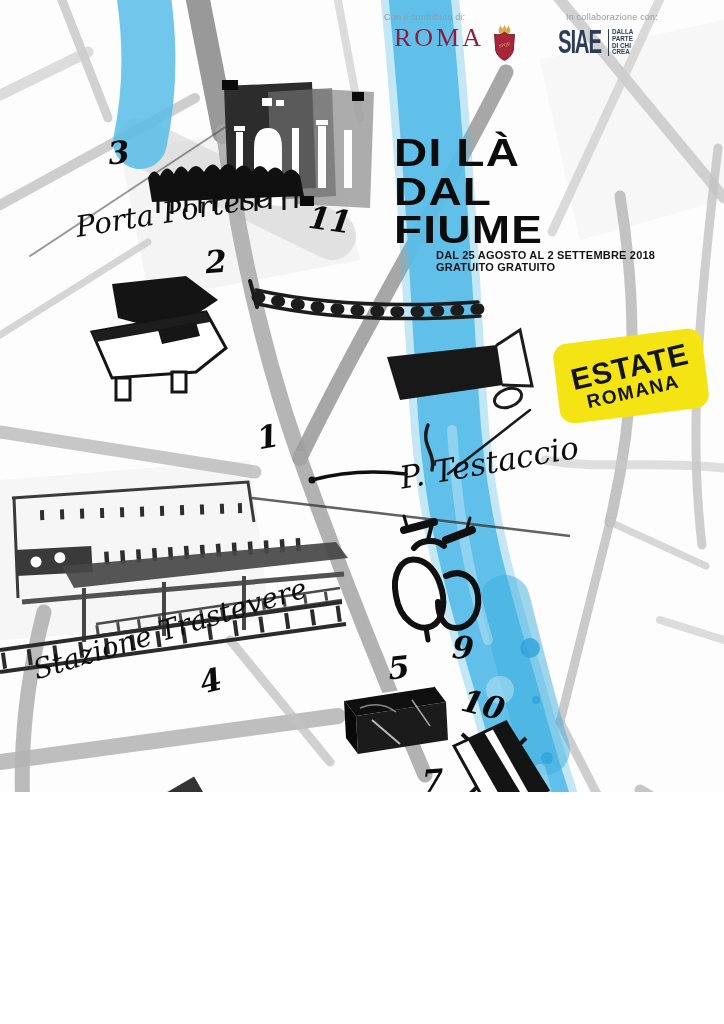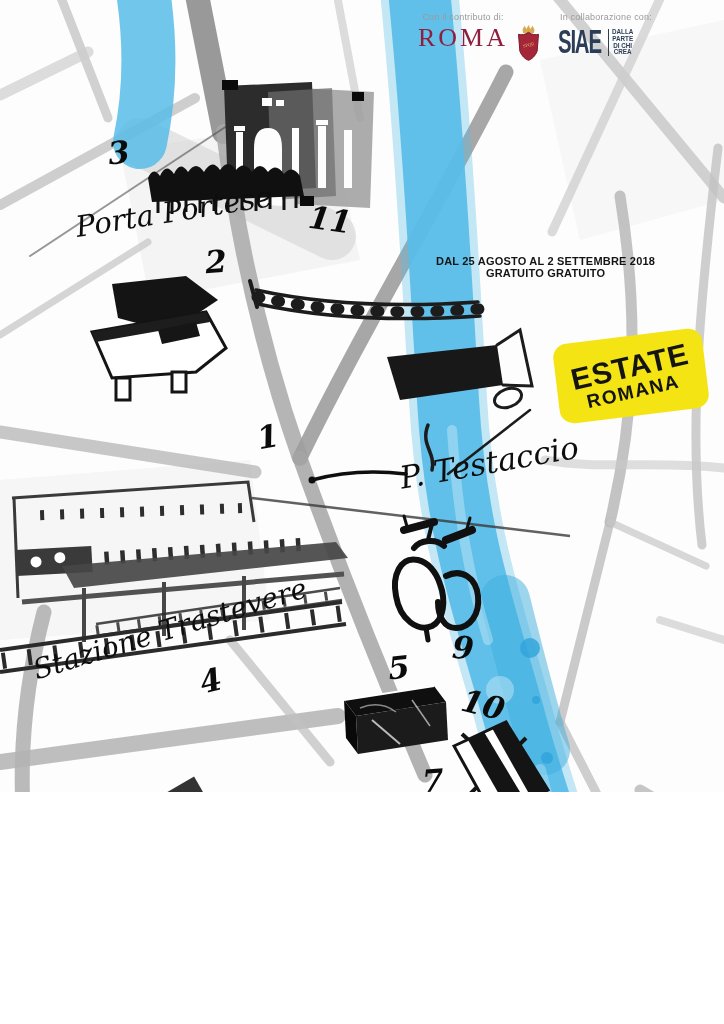--- a/index.html
+++ b/index.html
@@ -1,38 +1,38 @@
 <!DOCTYPE html>
 <html style="--river-blue: #58bde8; --badge-yellow: #f4e414; --roma-red: #8e1f3f; --siae-navy: #2c3e57; --ink-black: #111111; --road-gray: #b5b5b5; --label-gray: #9a9a9a;"><head>
 <meta charset="utf-8">
 <style>
   html,body{margin:0;padding:0;background:#fff;}
   .poster{position:relative;width:724px;height:792px;background:#fdfdfd;overflow:hidden;
-          font-family:"Liberation Sans",sans-serif;text-align:center;}
+          font-family:"Liberation Sans",sans-serif;}
   .map-svg{position:absolute;left:0;top:0;}
 
   
   .contrib{position:absolute;left:384px;top:12px;}
   .collab{position:absolute;left:558px;top:12px;}
   .hdr-label{font-size:9px;color:var(--label-gray,#9a9a9a);letter-spacing:.2px;}
-  .collab .hdr-label{margin-left:2px;}
-  .roma-row{display:flex;align-items:flex-start;gap:7px;margin-left:10px;margin-top:3px;padding-left:24px;}
+  .collab .hdr-label{margin-left:8px;}
+  .roma-row{display:flex;align-items:flex-start;gap:7px;margin-left:10px;margin-top:3px;}
   .roma-wordmark{font-family:"Liberation Serif",serif;font-size:26px;line-height:1;
                  color:var(--roma-red,#8e1f3f);letter-spacing:3px;}
   .siae-row{display:flex;align-items:flex-start;margin-top:6px;gap:12px;}
   .siae-wordmark{font-size:34px;line-height:.82;font-weight:bold;color:var(--siae-navy,#2c3e57);
                  transform:scaleX(.6);transform-origin:left top;letter-spacing:-2px;width:52px;}
   .siae-tagline{font-size:6.3px;line-height:1.08;font-weight:bold;color:var(--siae-navy,#2c3e57);
                 border-left:1px solid var(--siae-navy,#2c3e57);padding-left:3px;margin-left:-14px;margin-top:1px;}
 
   
   .title-block{position:absolute;left:394px;top:134px;color:#0c0c0c;}
   .title-line{font-size:39px;line-height:.99;font-weight:bold;letter-spacing:1px;
               transform:scaleX(1.18);transform-origin:left top;white-space:nowrap;}
-  .subtitle{position:absolute;left:396px;top:256px;font-size:11px;line-height:11.5px;
+  .subtitle{position:absolute;left:396px;top:250px;font-size:11px;line-height:11.5px;
             font-weight:bold;color:#141414;letter-spacing:.2px;padding-left:40px;}
 
   
   .badge{position:absolute;left:556px;top:336px;width:150px;height:80px;
          background:var(--badge-yellow,#f4e414);border-radius:14px;transform:rotate(-7deg);
          display:flex;flex-direction:column;align-items:center;justify-content:center;}
   .badge-line1{font-size:30px;font-weight:bold;letter-spacing:1px;color:#141414;transform:rotate(-6deg);line-height:1;}
   .badge-line2{font-size:19px;font-weight:bold;letter-spacing:1.5px;color:#141414;transform:rotate(-6deg);margin-top:0px;line-height:1;}
 
   
@@ -320,20 +320,25 @@
       <span class="siae-wordmark">SIAE</span>
       <div class="siae-tagline">
         <div>DALLA</div>
         <div>PARTE</div>
         <div>DI CHI</div>
         <div>CREA</div>
       </div>
     </div>
   </div>
 
+  <div class="title-block">
+    <div class="title-line">DI LÀ</div>
+    <div class="title-line">DAL</div>
+    <div class="title-line">FIUME</div>
+  </div>
   <div class="subtitle">
     <div>DAL 25 AGOSTO AL 2 SETTEMBRE 2018</div>
     <div>GRATUITO GRATUITO</div>
   </div>
 
   <div class="badge">
     <span class="badge-line1">ESTATE</span>
     <span class="badge-line2">ROMANA</span>
   </div>
 

